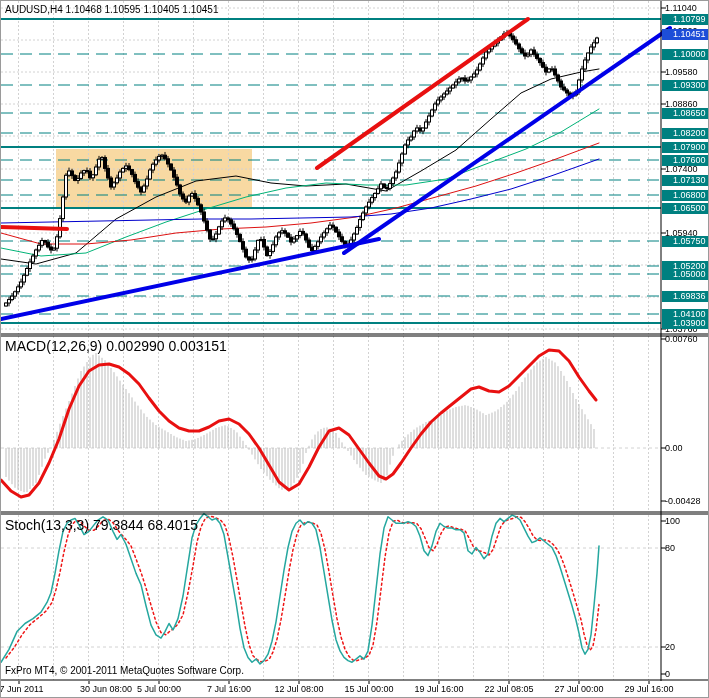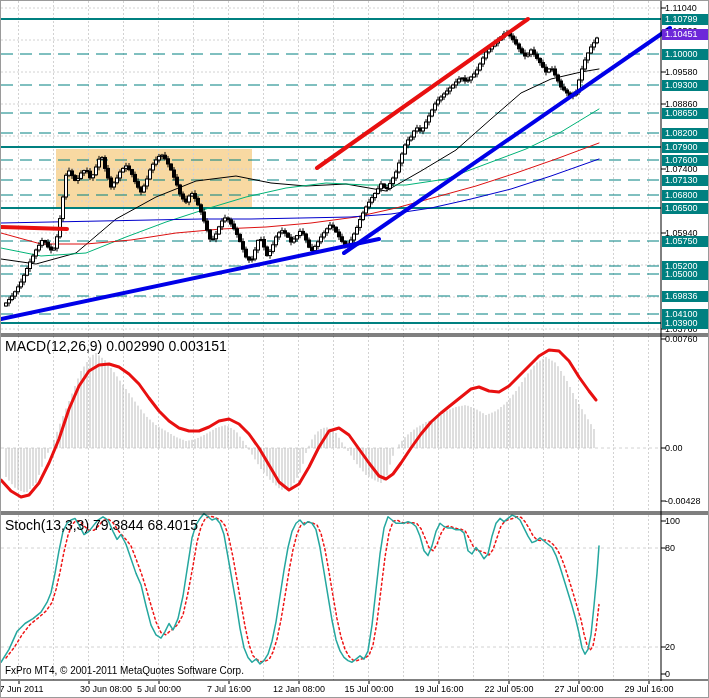--- a/index.html
+++ b/index.html
@@ -4,22 +4,22 @@
 <style>
   html,body{margin:0;padding:0;background:#fff;}
   #app{position:relative;width:709px;height:698px;background:#fff;overflow:hidden;
        font-family:"Liberation Sans","DejaVu Sans",sans-serif;border:1px solid #9a9a9a;box-sizing:border-box;}
   #chart-svg{position:absolute;left:0;top:0;}
   .ohlc-title{position:absolute;left:4px;top:3px;font-size:10px;color:#000;white-space:nowrap;}
   .ind-label{position:absolute;left:4px;font-size:14px;color:#000;white-space:nowrap;}
   .copyright{position:absolute;left:4px;top:664px;font-size:10px;color:#000;white-space:nowrap;}
   .axis-label{position:absolute;left:664px;font-size:9px;color:#000;line-height:10px;white-space:nowrap;}
   .axis-badge{position:absolute;left:661px;width:46px;height:11px;font-size:9px;line-height:11px;
-              color:#fff;background:#008080;padding-left:3px;box-sizing:border-box;white-space:nowrap;}
-  .axis-badge.current{background:#6d28d9;z-index:5;}
+              color:#fff;background:#008080;padding-left:11px;box-sizing:border-box;white-space:nowrap;}
+  .axis-badge.current{background:#1d4ed8;z-index:5;}
   .time-label{position:absolute;top:683px;font-size:9px;color:#000;white-space:nowrap;transform:translateX(-50%);}
 </style>
 </head>
 <body>
 
 <div id="app">
   <svg id="chart-svg" width="709" height="698">
       <rect x="55" y="148" width="196" height="59" fill="#f8d9a2"></rect>
       <line x1="17.5" y1="0" x2="17.5" y2="333" stroke="#d2d2d2" stroke-width="1" stroke-dasharray="2 2"></line>
       <line x1="17.5" y1="335" x2="17.5" y2="511" stroke="#d2d2d2" stroke-width="1" stroke-dasharray="2 2"></line>
@@ -737,20 +737,21 @@
       <line x1="158" y1="680" x2="158" y2="683" stroke="#000" stroke-width="1"></line>
       <line x1="228" y1="680" x2="228" y2="683" stroke="#000" stroke-width="1"></line>
       <line x1="298" y1="680" x2="298" y2="683" stroke="#000" stroke-width="1"></line>
       <line x1="368" y1="680" x2="368" y2="683" stroke="#000" stroke-width="1"></line>
       <line x1="438" y1="680" x2="438" y2="683" stroke="#000" stroke-width="1"></line>
       <line x1="508" y1="680" x2="508" y2="683" stroke="#000" stroke-width="1"></line>
       <line x1="578" y1="680" x2="578" y2="683" stroke="#000" stroke-width="1"></line>
       <line x1="648" y1="680" x2="648" y2="683" stroke="#000" stroke-width="1"></line>
     </svg>
 
+  <div class="ohlc-title">AUDUSD,H4 1.10468 1.10595 1.10405 1.10451</div>
 
   <div class="ind-label" style="top:337px">MACD(12,26,9) 0.002990 0.003151</div>
 
   <div class="ind-label" style="top:516px">Stoch(13,3,3) 79.3844 68.4015</div>
 
   <div class="copyright">FxPro MT4, © 2001-2011 MetaQuotes Software Corp.</div>
 
   <div id="price-axis">
       <div class="axis-label" style="top: 2px;">1.11040</div>
       <div class="axis-label" style="top: 25px;">1.10520</div>
@@ -782,20 +783,20 @@
       <div class="axis-badge" style="top: 289.5px;">1.69836</div>
       <div class="axis-badge" style="top: 307.5px;">1.04100</div>
       <div class="axis-badge" style="top: 316.5px;">1.03900</div>
       <div class="axis-badge current" style="top: 27.5px;">1.10451</div>
     </div>
   <div id="time-axis">
       <div class="time-label" style="left: 18px;">27 Jun 2011</div>
       <div class="time-label" style="left: 88px; margin-left: 17px;">30 Jun 08:00</div>
       <div class="time-label" style="left: 158px;">5 Jul 00:00</div>
       <div class="time-label" style="left: 228px;">7 Jul 16:00</div>
-      <div class="time-label" style="left: 298px;">12 Jan 08:00</div>
+      <div class="time-label" style="left: 298px;">12 Jul 08:00</div>
       <div class="time-label" style="left: 368px;">15 Jul 00:00</div>
       <div class="time-label" style="left: 438px;">19 Jul 16:00</div>
-      <div class="time-label" style="left: 508px;">22 Jul 05:00</div>
+      <div class="time-label" style="left: 508px;">22 Jul 08:05</div>
       <div class="time-label" style="left: 578px;">27 Jul 00:00</div>
       <div class="time-label" style="left: 648px;">29 Jul 16:00</div>
     </div>
 </div>
 
 </body></html>

